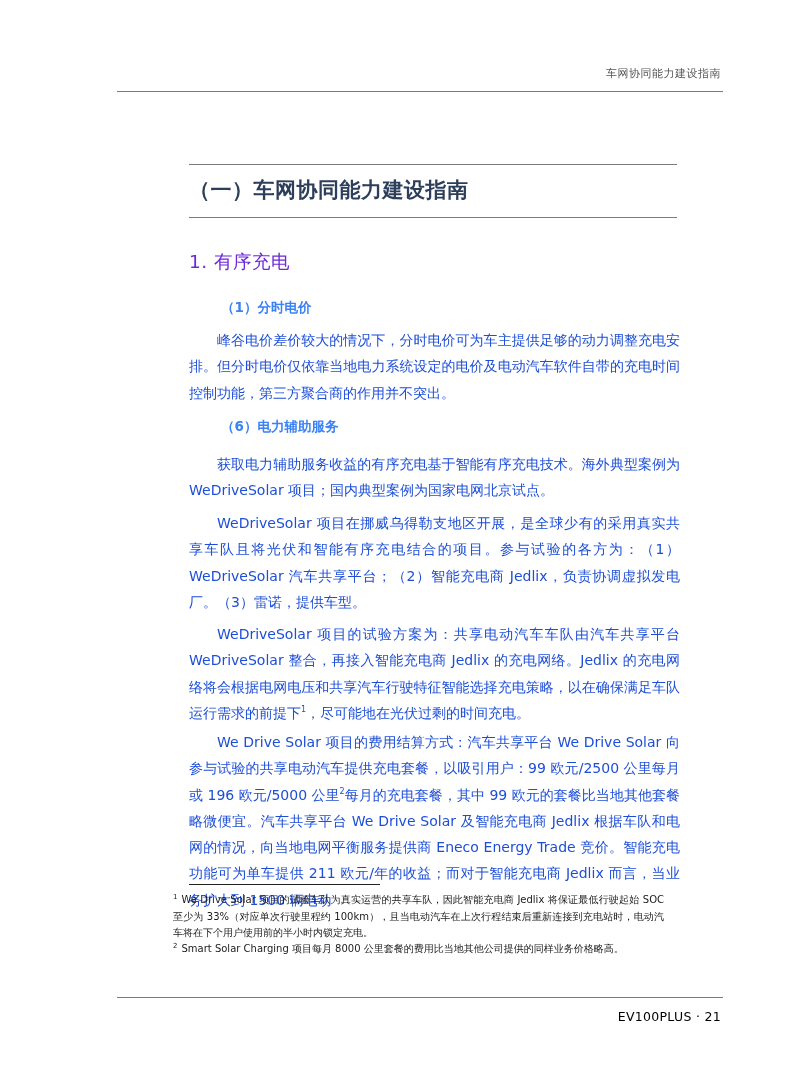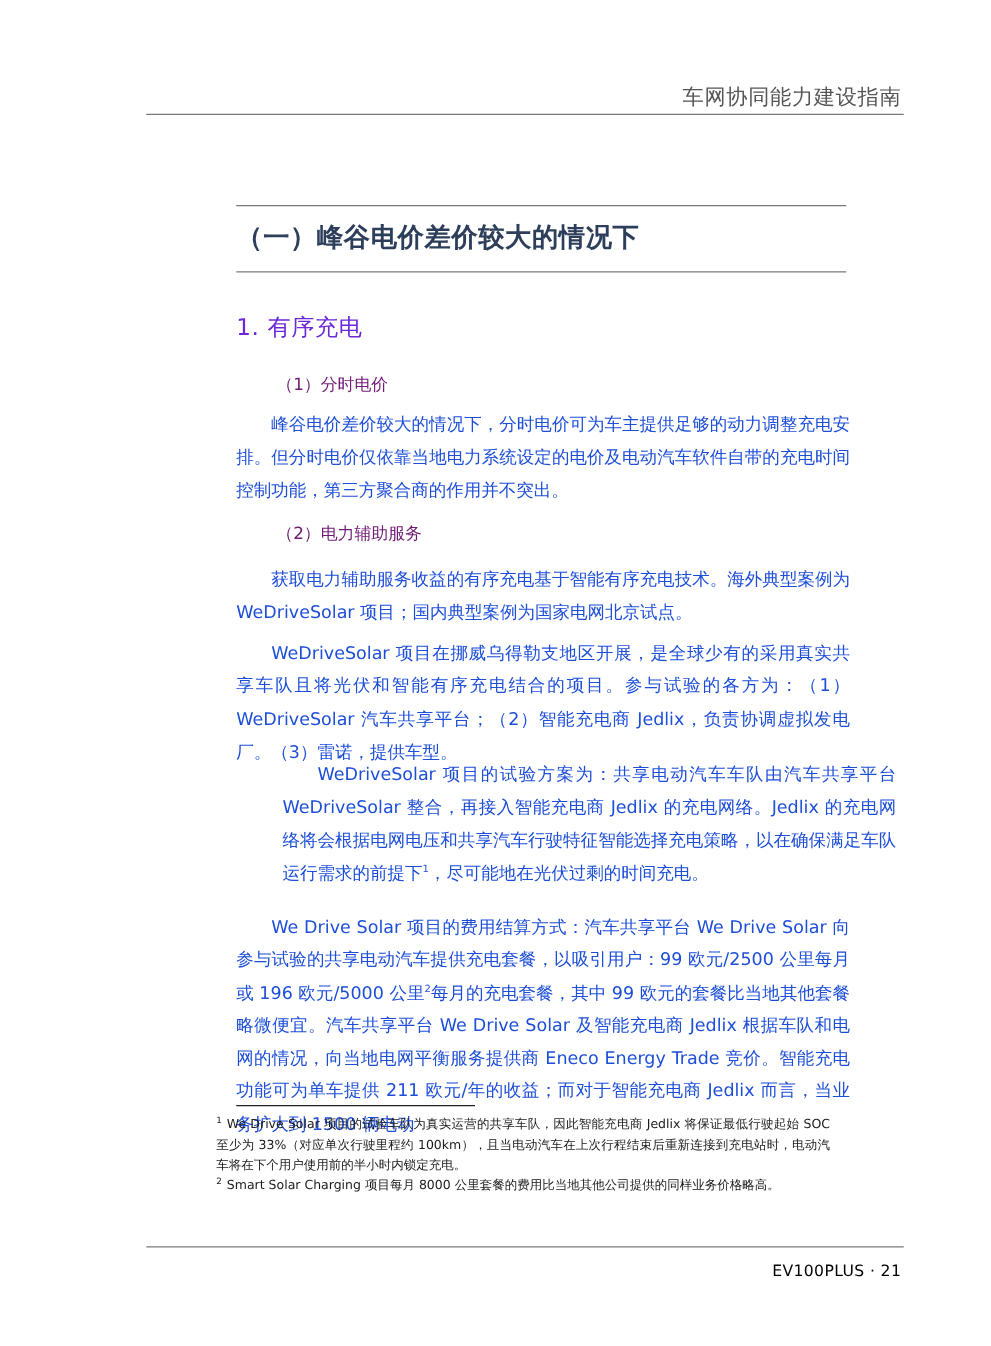--- a/index.html
+++ b/index.html
@@ -1,53 +1,53 @@
 <!DOCTYPE html>
 <html><head>
 <meta charset="utf-8">
 <style>
   html, body { margin: 0; padding: 0; background: #ffffff; }
   body { width: 793px; height: 1077px; position: relative; overflow: hidden;
          font-family: "DejaVu Sans", "Liberation Sans", sans-serif; color: #222; }
   .abs { position: absolute; }
-  .header-title { right: 72px; top: 66px; font-size: 17px; color: #555; letter-spacing: 0.5px; }
+  .header-title { right: 72px; top: 66px; font-size: 11px; color: #555; letter-spacing: 0.5px; }
   .header-rule { left: 117px; top: 91px; width: 606px; height: 0; border-top: 1.5px solid #7a7a7a; }
   .sec-rule-top { left: 189px; top: 164px; width: 488px; border-top: 1.5px solid #7a7a7a; }
   .sec-title { left: 189px; top: 176px; font-size: 21px; font-weight: bold; color: #2d3e5a; letter-spacing: 0.5px; }
   .sec-rule-bot { left: 189px; top: 217px; width: 488px; border-top: 1.5px solid #7a7a7a; }
   .sub-title { left: 189px; top: 249px; font-size: 18.5px; color: #6d28d9; letter-spacing: 0.5px; }
-  .item-title { left: 221px; font-size: 13.5px; font-weight: normal; color: #701a75; }
+  .item-title { left: 221px; font-size: 13.5px; font-weight: bold; color: #3b82f6; }
   .para { left: 189px; width: 491px; font-size: 14px; line-height: 26.3px; color: #1d4ed8;
           text-align: justify; text-indent: 28px; }
   .para sup { font-size: 8px; vertical-align: super; line-height: 0; }
   .fn-rule { left: 189px; top: 884px; width: 191px; border-top: 1px solid #222; }
   .footnote { left: 173px; width: 491px; font-size: 10px; line-height: 16.5px; color: #1a1a1a; text-align: justify; }
   .footnote sup { font-size: 7px; vertical-align: super; line-height: 0; margin-right: 4px; }
   .footer-rule { left: 117px; top: 997px; width: 606px; border-top: 1.5px solid #7a7a7a; }
   .footer-text { right: 72px; top: 1009px; font-size: 12.5px; color: #000000; letter-spacing: 0.3px; }
 </style>
 </head>
 <body>
 
 <div class="abs header-title">车网协同能力建设指南</div>
 <div class="abs header-rule"></div>
 
 <div class="abs sec-rule-top"></div>
-<div class="abs sec-title">（一）峰谷电价差价较大的情况下</div>
+<div class="abs sec-title">（一）车网协同能力建设指南</div>
 <div class="abs sec-rule-bot"></div>
 
 <div class="abs sub-title">1. 有序充电</div>
 
 <div class="abs item-title" style="top:299px;">（1）分时电价</div>
 <div class="abs para" style="top:327px;">峰谷电价差价较大的情况下，分时电价可为车主提供足够的动力调整充电安排。但分时电价仅依靠当地电力系统设定的电价及电动汽车软件自带的充电时间控制功能，第三方聚合商的作用并不突出。</div>
 
-<div class="abs item-title" style="top:418px;">（2）电力辅助服务</div>
+<div class="abs item-title" style="top:418px;">（6）电力辅助服务</div>
 <div class="abs para" style="top:451px;">获取电力辅助服务收益的有序充电基于智能有序充电技术。海外典型案例为 WeDriveSolar 项目；国内典型案例为国家电网北京试点。</div>
 <div class="abs para" style="top:510px;">WeDriveSolar 项目在挪威乌得勒支地区开展，是全球少有的采用真实共享车队且将光伏和智能有序充电结合的项目。参与试验的各方为：（1）WeDriveSolar 汽车共享平台；（2）智能充电商 Jedlix，负责协调虚拟发电厂。（3）雷诺，提供车型。</div>
-<div class="abs para" style="top:607px;margin-left:37px;"><span>WeDriveSolar 项目的试验方案为：共享电动汽车车队由汽车共享平台 WeDriveSolar 整合，再接入智能充电商 Jedlix 的充电网络。Jedlix 的充电网络将会根据电网电压和共享汽车行驶特征智能选择充电策略，以在确保满足车队运行需求的前提下</span><sup>1</sup><span>，尽可能地在光伏过剩的时间充电。</span></div>
+<div class="abs para" style="top:621px;"><span>WeDriveSolar 项目的试验方案为：共享电动汽车车队由汽车共享平台 WeDriveSolar 整合，再接入智能充电商 Jedlix 的充电网络。Jedlix 的充电网络将会根据电网电压和共享汽车行驶特征智能选择充电策略，以在确保满足车队运行需求的前提下</span><sup>1</sup><span>，尽可能地在光伏过剩的时间充电。</span></div>
 <div class="abs para" style="top:729px;"><span>We Drive Solar 项目的费用结算方式：汽车共享平台 We Drive Solar 向参与试验的共享电动汽车提供充电套餐，以吸引用户：99 欧元/2500 公里每月或 196 欧元/5000 公里</span><sup>2</sup><span>每月的充电套餐，其中 99 欧元的套餐比当地其他套餐略微便宜。汽车共享平台 We Drive Solar 及智能充电商 Jedlix 根据车队和电网的情况，向当地电网平衡服务提供商 Eneco Energy Trade 竞价。智能充电功能可为单车提供 211 欧元/年的收益；而对于智能充电商 Jedlix 而言，当业务扩大到 1500 辆电动</span></div>
 
 <div class="abs fn-rule"></div>
 <div class="abs footnote" style="top:892px;"><sup>1</sup><span>We Drive Solar 项目的试验车队为真实运营的共享车队，因此智能充电商 Jedlix 将保证最低行驶起始 SOC 至少为 33%（对应单次行驶里程约 100km），且当电动汽车在上次行程结束后重新连接到充电站时，电动汽车将在下个用户使用前的半小时内锁定充电。</span></div>
 <div class="abs footnote" style="top:941px;"><sup>2</sup><span>Smart Solar Charging 项目每月 8000 公里套餐的费用比当地其他公司提供的同样业务价格略高。</span></div>
 
 <div class="abs footer-rule"></div>
 <div class="abs footer-text">EV100PLUS · 21</div>
 
 </body></html>

